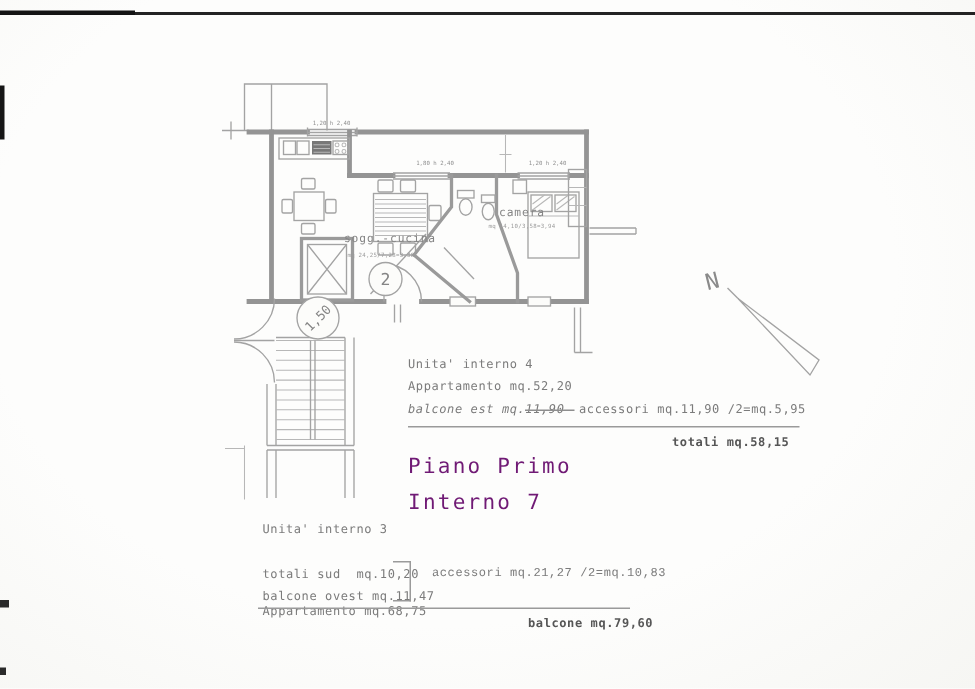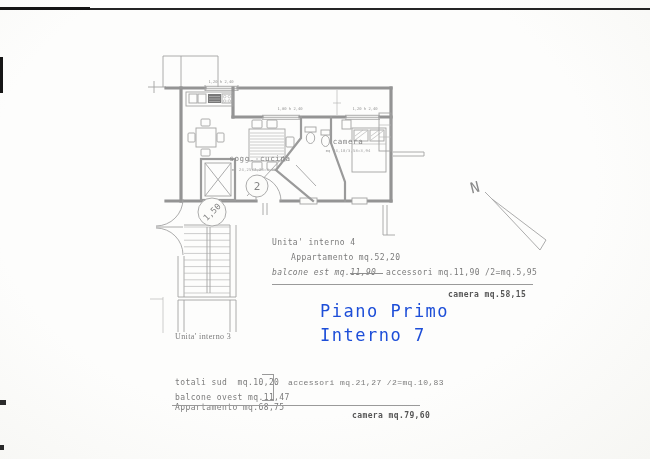--- a/index.html
+++ b/index.html
@@ -18,22 +18,22 @@
   text{font-family:"DejaVu Sans Mono",monospace;fill:#858585;}
   .t-room{font-size:7.5px;letter-spacing:0.6px;}
   .t-tiny{font-size:3.8px;fill:#9a9a9a;letter-spacing:0.2px;}
   .t-dim{font-size:3.8px;fill:#8f8f8f;}
   .t-marker{font-size:11px;}
   .t-n{font-size:15px;fill:#8a8a8a;}
   .txt{position:absolute;font-size:8px;line-height:9px;color:#7b7b7b;
        letter-spacing:0.4px;white-space:pre;}
   .txt-total{color:#565656;font-weight:bold;}
   .rule{position:absolute;border-top:1px solid #9a9a9a;height:0;}
-  .title-line{position:absolute;font-size:17px;line-height:20px;color:#1d4ed8;
-       letter-spacing:1.5px;white-space:pre;margin-left:48px;}
+  .title-line{position:absolute;font-size:14px;line-height:20px;color:#701a75;
+       letter-spacing:1.5px;white-space:pre;}
   .bracket{position:absolute;border:1px solid #9a9a9a;border-left:none;}
 </style>
 </head>
 <body>
 
 <div class="scan" style="left:0;top:7.5px;width:650px;height:2.2px;"></div>
 <div class="scan" style="left:0;top:7px;width:90px;height:3px;background:#141414;"></div>
 <div class="scan" style="left:0;top:57px;width:2.5px;height:36px;background:#161616;"></div>
 <div class="scan" style="left:0;top:400px;width:6px;height:5px;background:#2a2a2a;"></div>
 <div class="scan" style="left:0;top:445px;width:4px;height:5px;background:#2a2a2a;"></div>
@@ -175,30 +175,30 @@
   </g>
 
   <g>
     <text class="t-n" x="470" y="192" transform="rotate(-14 477 186)">N</text>
     <path class="thin" d="M485,192 L492,199"></path>
     <polygon class="thin" points="492,199 540,250 546,240"></polygon>
   </g>
 </svg>
 
 <div class="txt" style="left:272px;top:238px;">Unita' interno 4</div>
-<div class="txt" style="left:272px;top:253px;margin-left:19px;">Appartamento mq.52,20</div>
+<div class="txt" style="left:272px;top:253px;">Appartamento mq.52,20</div>
 <div class="txt" style="left:272px;top:268px;font-style:italic;">balcone est mq.11,90</div>
 <div class="rule" style="left:350px;top:273px;width:33px;border-color:#8e8e8e;"></div>
 <div class="txt" style="left:386px;top:268px;">accessori mq.11,90 /2=mq.5,95</div>
 <div class="rule" style="left:272px;top:284px;width:261px;"></div>
-<div class="txt txt-total" style="left:448px;top:290px;">camera mq.58,15</div>
+<div class="txt txt-total" style="left:448px;top:290px;">totali mq.58,15</div>
 
 <div class="title-line" style="left:272px;top:301px;">Piano Primo</div>
 <div class="title-line" style="left:272px;top:325px;">Interno 7</div>
 
-<div class="txt" style="left:175px;top:332px;font-family:Liberation Serif, serif;">Unita' interno 3</div>
+<div class="txt" style="left:175px;top:348px;">Unita' interno 3</div>
 <div class="txt" style="left:175px;top:363px;margin-top:40px;">Appartamento mq.68,75</div>
 <div class="txt" style="left:175px;top:378px;">totali sud  mq.10,20</div>
 <div class="bracket" style="left:262px;top:374px;width:11px;height:25px;"></div>
 <div class="txt" style="left:288px;top:378px;font-family:Liberation Mono, monospace;">accessori mq.21,27 /2=mq.10,83</div>
 <div class="txt" style="left:175px;top:393px;">balcone ovest mq.11,47</div>
 <div class="rule" style="left:172px;top:405px;width:248px;"></div>
-<div class="txt txt-total" style="left:352px;top:411px;">camera mq.79,60</div>
+<div class="txt txt-total" style="left:352px;top:411px;">balcone mq.79,60</div>
 
 </body></html>

